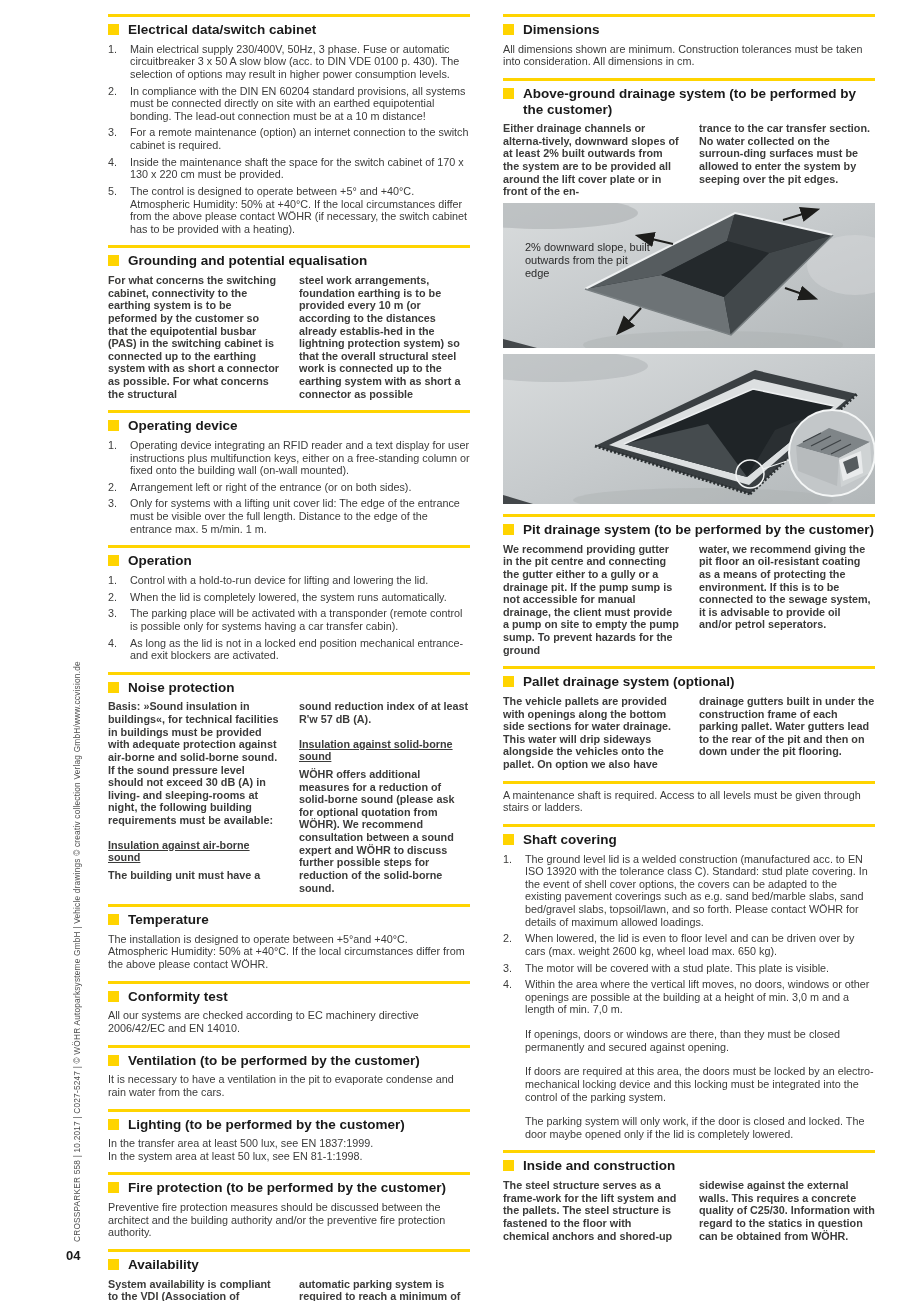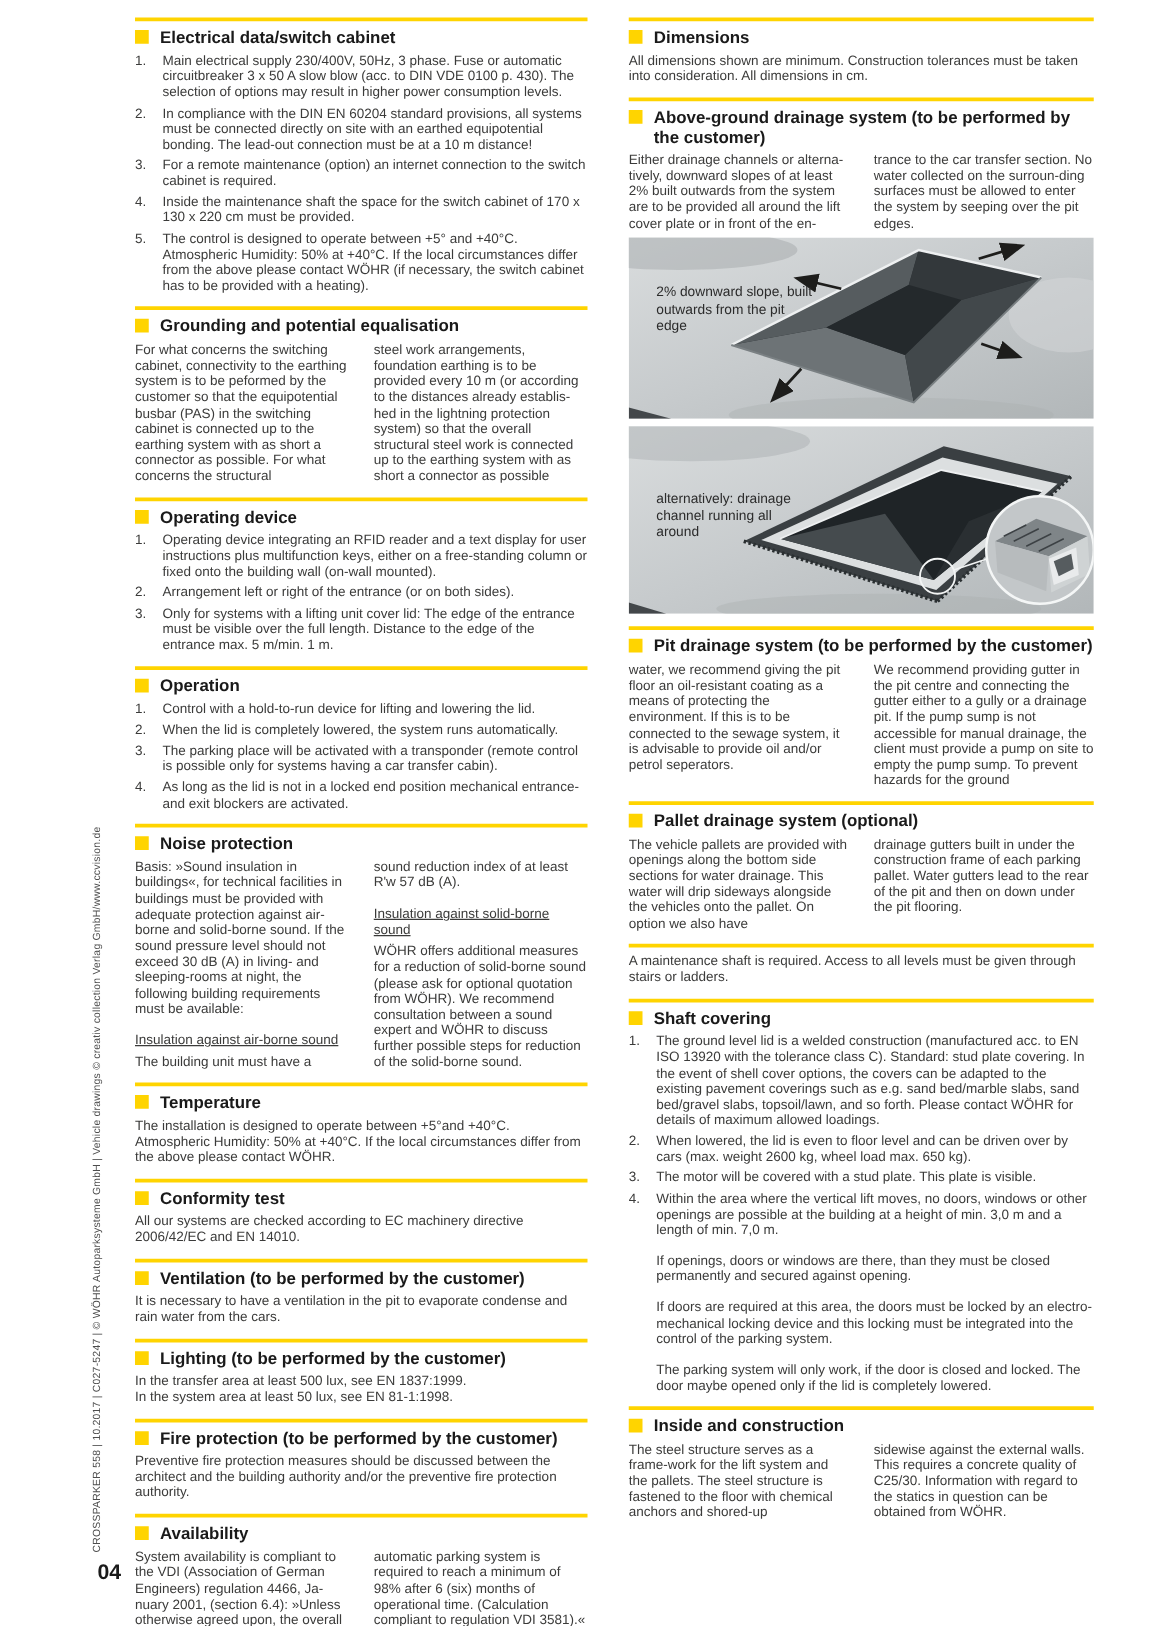--- a/index.html
+++ b/index.html
@@ -29,43 +29,43 @@
   .sec-title{font-size:13.5px;font-weight:bold;color:var(--head);line-height:1.16;margin:0;}
   .body-text{font-size:10.8px;line-height:1.17;color:var(--text);}
   .body-text p{margin:0 0 5px 0;}
   .body-text p:last-child{margin-bottom:0;}
   .numlist{counter-reset:item;margin:0;padding:0;list-style:none;}
   .numlist li{display:flex;margin-bottom:4px;counter-increment:item;}
   .numlist li::before{content:counter(item) ".";flex:0 0 22px;}
   .numlist .t{flex:1;}
   .numlist .t p{margin:0 0 5px 0;}
   .numlist .t p:last-child{margin-bottom:0;}
-  .twocol{display:flex;gap:20px;}
+  .twocol{display:flex;gap:20px;font-weight:bold;}
   .twocol>div{flex:1;}
   .u{text-decoration:underline;}
   .gap-top{margin-top:12px !important;}
   .tight{margin:0 !important;}
   .figure{position:relative;width:372px;margin:4px 0 0 0;font-size:0;}
   .figure.first{margin-top:5px;}
   .figure.second{margin-top:6px;}
   .fig-caption{
     position:absolute;font-size:11px;line-height:1.2;color:#2b2b2b;
     width:125px;
   }
   .cap1{left:22px;top:38px;}
   .cap2{left:22px;top:52px;}
   .sidebar-text{
     position:absolute;left:82px;bottom:59px;
     transform-origin:0 100%;
     transform:rotate(-90deg);
     font-size:8.3px;color:#4d4d4d;white-space:nowrap;letter-spacing:0.2px;
   }
   .page-num{
-    position:absolute;left:78px;top:1248px;
-    font-size:17px;font-weight:bold;color:var(--head);
+    position:absolute;left:66px;top:1248px;
+    font-size:13px;font-weight:bold;color:var(--head);
   }
 </style>
 </head>
 <body>
 
 <div class="columns">
 
   <div class="col-left">
 
     <div class="sec">
@@ -322,33 +322,32 @@
               <line x1="328" y1="100" x2="348" y2="90"></line>
             </g>
             <polygon points="293,92 336,104 334,132 295,117" fill="#b7bbbd"></polygon>
             <polygon points="336,104 367,88 369,118 338,133" fill="#cfd3d4"></polygon>
             <polygon points="336,106 358,97 360,119 340,127" fill="#e9ebec"></polygon>
             <polygon points="340,108 354,102 356,114 344,120" fill="#565c5f"></polygon>
           </g>
           <circle cx="329" cy="99" r="43" fill="none" stroke="#f4f6f6" stroke-width="2"></circle>
           <polygon points="0,141 30,150 0,150" fill="#34393c" opacity="0.9"></polygon>
         </svg>
-        <div class="fig-caption cap2">alternatively: drainage channel running all around</div>
       </div>
     </div>
 
     <div class="sec">
       <div class="rule"></div>
       <div class="sec-head">
         <span class="bullet"></span>
         <h2 class="sec-title">Pit drainage system (to be performed by the customer)</h2>
       </div>
       <div class="twocol body-text">
+        <div>We recommend providing gutter in the pit centre and connecting the gutter either to a gully or a drainage pit. If the pump sump is not accessible for manual drainage, the client must provide a pump on site to empty the pump sump. To prevent hazards for the ground</div>
         <div>water, we recommend giving the pit floor an oil-resistant coating as a means of protecting the environment. If this is to be connected to the sewage system, it is advisable to provide oil and/or petrol seperators.</div>
-        <div>We recommend providing gutter in the pit centre and connecting the gutter either to a gully or a drainage pit. If the pump sump is not accessible for manual drainage, the client must provide a pump on site to empty the pump sump. To prevent hazards for the ground</div>
       </div>
     </div>
 
     <div class="sec">
       <div class="rule"></div>
       <div class="sec-head">
         <span class="bullet"></span>
         <h2 class="sec-title">Pallet drainage system (optional)</h2>
       </div>
       <div class="twocol body-text">

